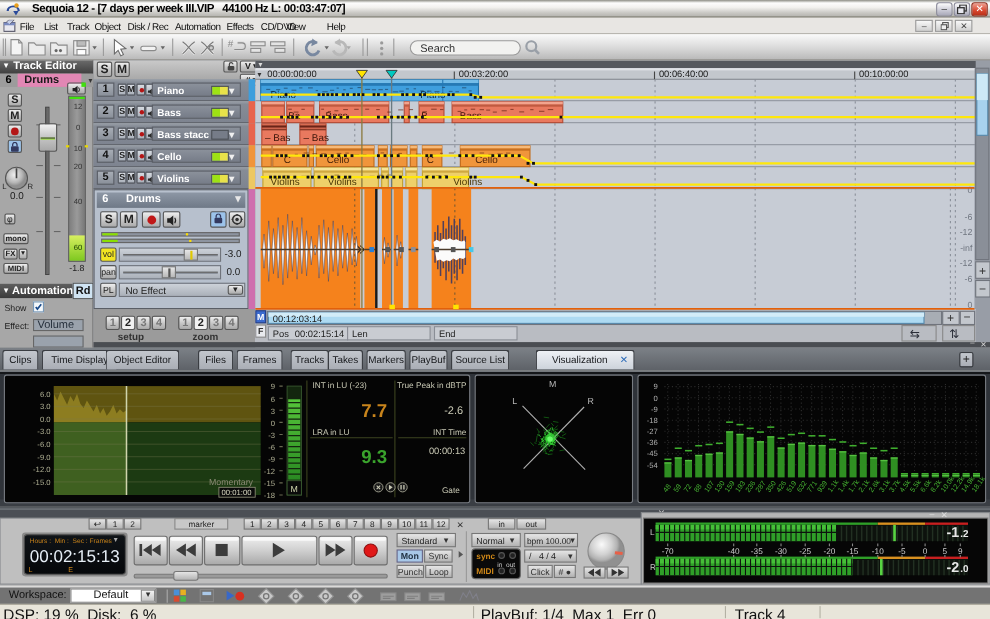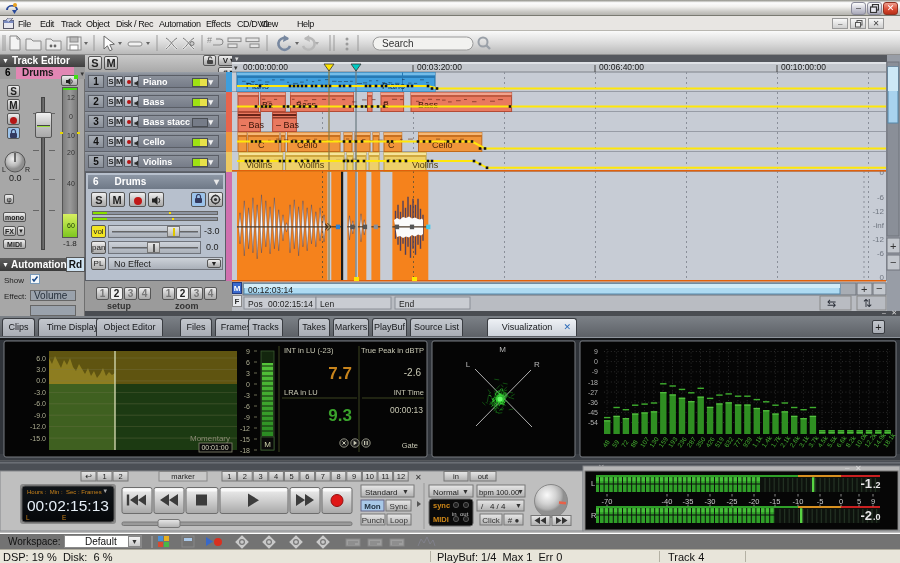--- a/index.html
+++ b/index.html
@@ -38,44 +38,45 @@
 .mlab{position:absolute;left:3px;font-size:7px;color:#333;width:10px;text-align:center}
 
 #tabbar{left:0;top:316px;width:900px;height:22px;background:linear-gradient(#7c8187,#5d6167);border-bottom:1px solid #8d939b}
 .tab{position:absolute;top:2px;height:18px;background:linear-gradient(#c3c7cd,#a9adb5);border:1px solid #3a3d42;border-bottom:none;border-radius:3px 3px 0 0;font-size:9px;color:#15171a;text-align:center;line-height:17px;overflow:hidden;white-space:nowrap}
 
 #viz{left:0;top:338px;width:900px;height:122px;background:#33373d}
 
 #transport{left:0;top:460px;width:900px;height:73px;background:#bdbdbd;border-top:1px solid #55585c}
 
 #wsrow{left:0;top:533px;width:900px;height:16px;background:#737373;border-top:1px solid #fff}
-#statusbar{left:0;top:549px;width:900px;height:14px;background:#e8e5da;border-top:1px solid #b0ada0;font-size:11px;color:#111}
+#statusbar{left:0;top:549px;width:900px;height:14px;background:#e8e5da;border-top:1px solid #b0ada0;font-size:14px;color:#111}
 </style></head>
 <body>
 <div class="abs" id="titlebar">
   <svg class="abs" style="left:4px;top:1px" width="16" height="14">
       <path d="M2,9 a6,5 0 1 1 12,0 l-2,0 a4,3.4 0 1 0 -8,0 z" fill="#2a4a9a"></path>
       <path d="M8,9 l5,0 l-2.5,4 z" fill="#2a4a9a"></path>
       <circle cx="11" cy="4" r="2" fill="#e8a020"></circle>
     </svg>
+    <span class="abs txt">Sequoia 12 - [7 days per week III.VIP&nbsp;&nbsp;&nbsp;44100 Hz L: 00:03:47:07]</span>
   <div class="abs tbtn" style="left:851px">–</div>
   <div class="abs tbtn" style="left:867px"><svg width="9" height="9" style="margin-top:1px">
         <rect x="2.5" y="0.5" width="6" height="5.5" fill="none" stroke="#333" stroke-width="1.2"></rect>
         <rect x="0.5" y="3" width="6" height="5.5" fill="#e8e8f0" stroke="#333" stroke-width="1.2"></rect>
       </svg></div>
   <div class="abs tbtn" style="left:883px;background:linear-gradient(#f0a090,#d84830 60%,#b83018);border-color:#903020;color:#fff">✕</div>
 </div>
 <div class="abs" id="menubar">
   <svg class="abs" style="left:3px;top:2px" width="12" height="11">
       <rect x="0.5" y="2.5" width="10" height="8" fill="#e8e8f0" stroke="#556"></rect>
       <rect x="0.5" y="2.5" width="10" height="2.5" fill="#7a8ac0"></rect>
       <path d="M3,2 l2,-2 h5 l-4,4" fill="#c8d0e8" stroke="#556" stroke-width="0.7"></path>
     </svg>
   <span style="left:18px">File</span>
-    <span style="left:40px">Edit</span>
+    <span style="left:40px">List</span>
     <span style="left:61px">Track</span>
   <span style="left:86px">Object</span>
     <span style="left:116px">Disk / Rec</span>
     <span style="left:159px">Automation</span>
   <span style="left:206px">Effects</span>
     <span style="left:237px">CD/DVD</span>
     <span style="left:260px">View</span>
     <span style="left:297px">Help</span>
   <span style="left:832px;top:2px;width:16px;height:11px;border:1px solid #999;background:linear-gradient(#f8f8f8,#d0d0d0);font-size:8px;text-align:center;line-height:9px;color:#444">–</span>
   <span style="left:850px;top:2px;width:16px;height:11px;border:1px solid #999;background:linear-gradient(#f8f8f8,#d0d0d0)"><svg width="8" height="8" style="margin:1px 0 0 4px">
@@ -838,21 +839,21 @@
       <span style="position:absolute;right:14px;top:-2px;color:#d8d8d8;font-size:7px">–</span>
       <span style="position:absolute;right:3px;top:-2px;color:#d8d8d8;font-size:7px">✕</span>
     </div>
 </div>
 <div class="abs" id="tabbar">
     <div class="tab" style="left:2px;width:33px">Clips</div>
 <div class="tab" style="left:38px;width:69px">Time Display</div>
 <div class="tab" style="left:96px;width:67px">Object Editor</div>
 <div class="tab" style="left:180px;width:32px">Files</div>
 <div class="tab" style="left:215px;width:42px">Frames</div>
-<div class="tab" style="left:248px;width:35px">Tracks</div>
+<div class="tab" style="left:264px;width:35px">Tracks</div>
 <div class="tab" style="left:298px;width:32px">Takes</div>
 <div class="tab" style="left:333px;width:36px">Markers</div>
 <div class="tab" style="left:372px;width:35px">PlayBuf</div>
 <div class="tab" style="left:410px;width:53px">Source List</div>
 <div class="tab" style="left:487px;width:90px;background:linear-gradient(#eef1f5,#ccd2da);padding-right:10px">Visualization<span style="position:absolute;right:5px;top:0px;color:#2a6ab8;font-size:9px">✕</span></div>
 
 <div class="abs" style="left:872px;top:4px;width:13px;height:14px;background:linear-gradient(#c3c7cd,#a9adb5);border:1px solid #3a3d42;border-radius:2px;color:#222;text-align:center;line-height:13px;font-size:11px">+</div>
   </div>
 <div class="abs" id="viz">
     <svg class="abs" style="left:0;top:0" width="900" height="122">

